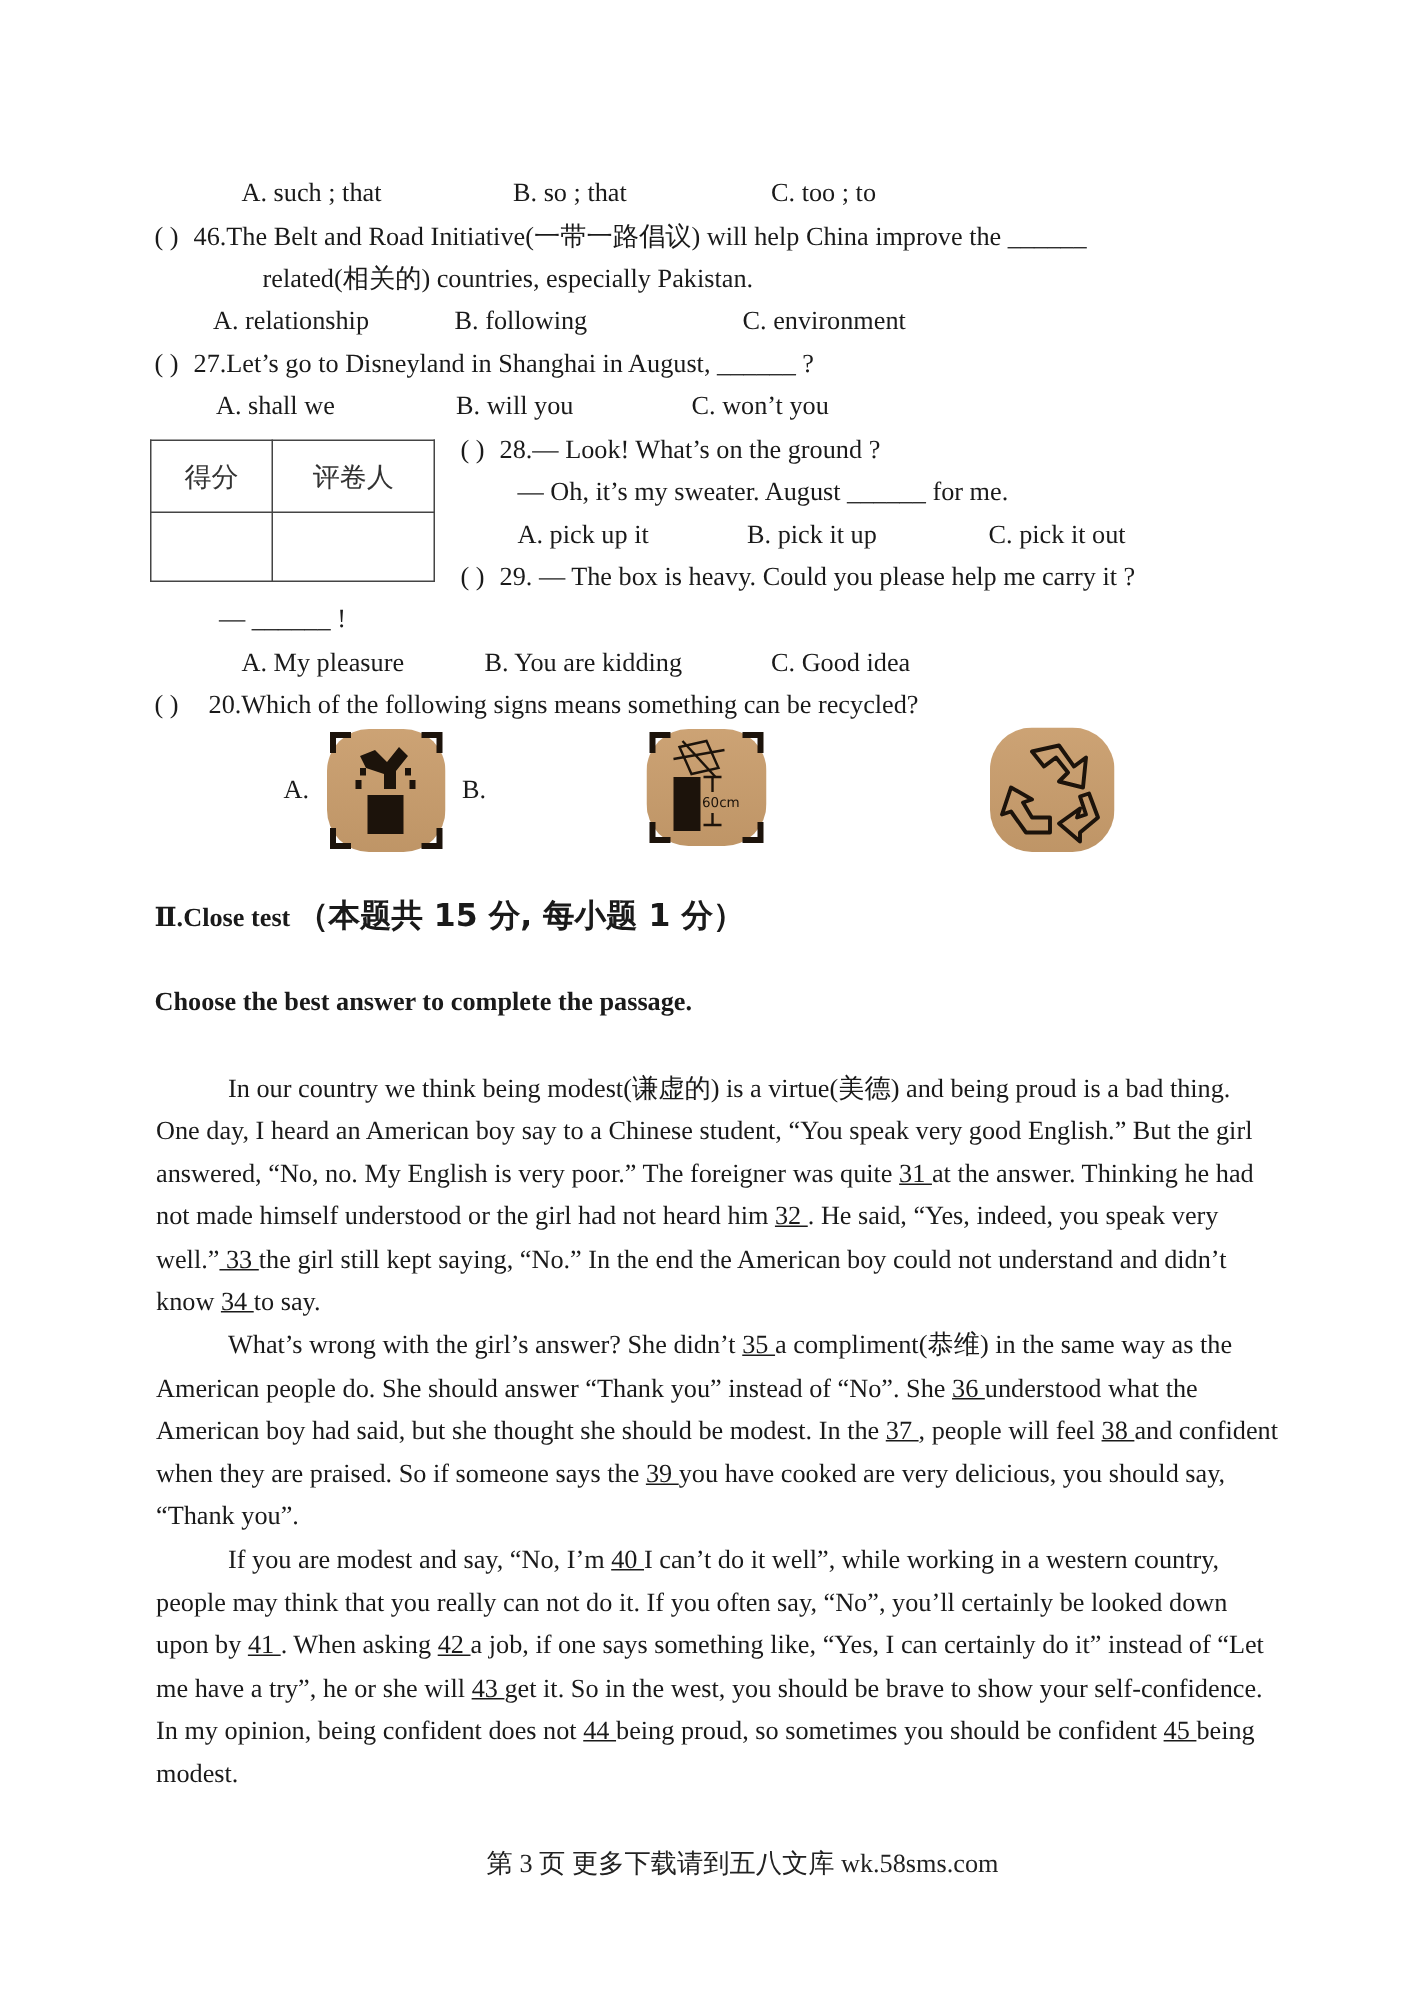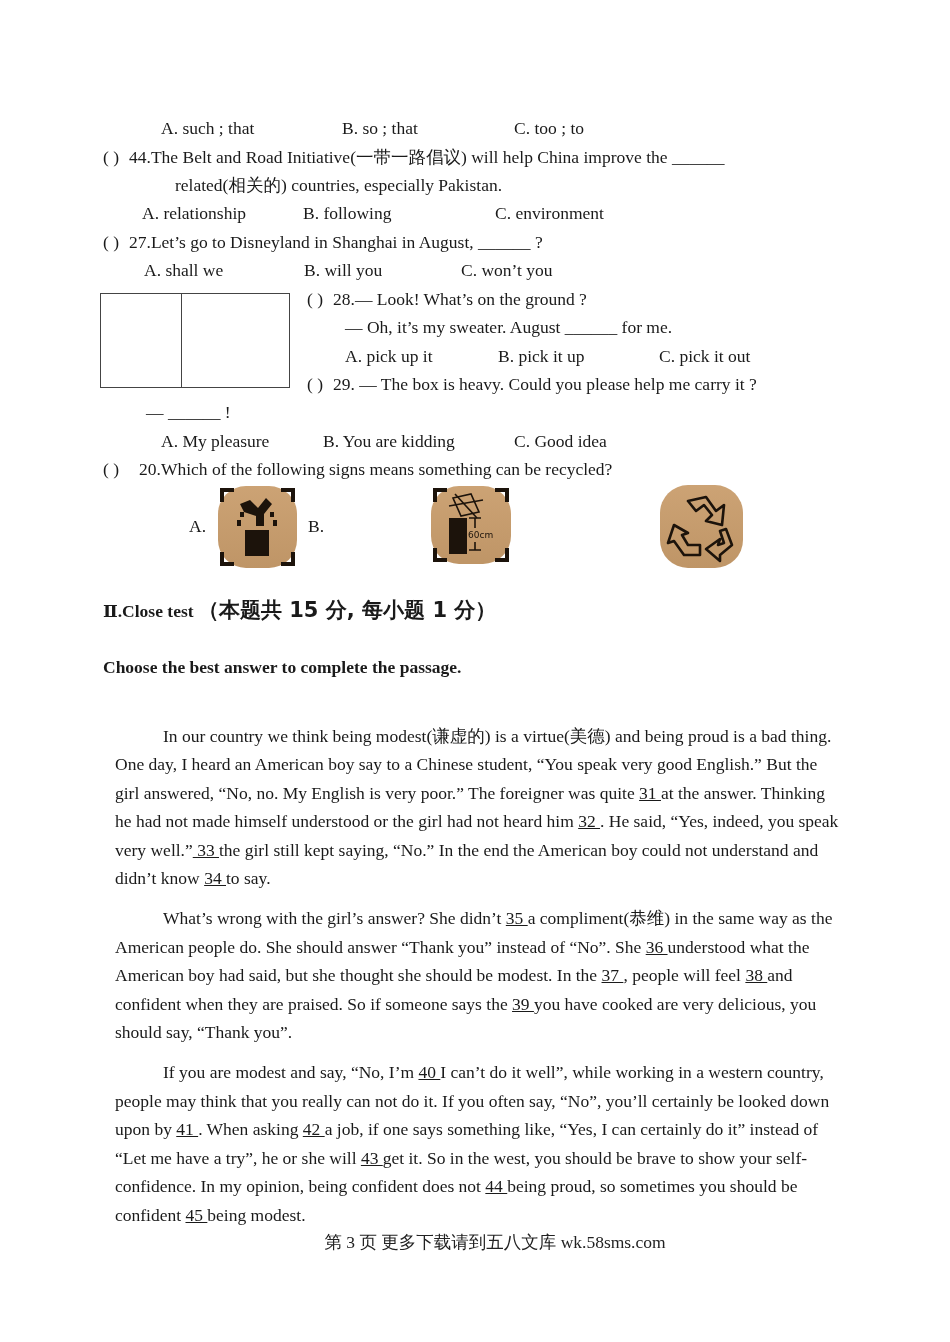--- a/index.html
+++ b/index.html
@@ -20,46 +20,50 @@
   }
   .score-table td.w1 { width: 80px; }
   .sign {
     position: absolute; background: #c99d6c;
     background-image: linear-gradient(180deg, rgba(255,255,255,0.06), rgba(0,0,0,0.05));
     border-radius: 28px;
   }
   .bold { font-weight: bold; }
   .heading-cn { font-family: "DejaVu Sans", sans-serif; font-weight: bold; font-size: 21px; }
   .para { position: absolute; left: 103px; width: 750px; line-height: 28.4px; font-size: 17.5px; text-align: left; }
-  .para p { margin: 12px; }
+  .para p { margin: 1px; }
   .indent { display: inline-block; width: 48px; }
   .footer { position: absolute; left: 0; width: 950px; top: 1230px; text-align: center; font-size: 17.5px; color: #222; padding-left: 20px; }
 </style>
 </head>
 <body>
 
 <span class="abs" style="left:161px;top:118px">A. such ; that</span>
 <span class="abs" style="left:342px;top:118px">B. so ; that</span>
 <span class="abs" style="left:514px;top:118px">C. too ; to</span>
 
 <span class="abs" style="left:103px;top:147px">(    )</span>
-<span class="abs" style="left:129px;top:147px">44.The Belt and Road Initiative(一带一路倡议) will help China improve the ______</span>
+<span class="abs" style="left:129px;top:147px">46.The Belt and Road Initiative(一带一路倡议) will help China improve the ______</span>
 <span class="abs" style="left:175px;top:175px">related(相关的) countries, especially Pakistan.</span>
 <span class="abs" style="left:142px;top:203px">A. relationship</span>
 <span class="abs" style="left:303px;top:203px">B. following</span>
 <span class="abs" style="left:495px;top:203px">C. environment</span>
 
 <span class="abs" style="left:103px;top:232px">(    )</span>
 <span class="abs" style="left:129px;top:232px">27.Let’s go to Disneyland in Shanghai in August, ______ ?</span>
 <span class="abs" style="left:144px;top:260px">A. shall we</span>
 <span class="abs" style="left:304px;top:260px">B. will you</span>
 <span class="abs" style="left:461px;top:260px">C. won’t you</span>
 
 <table class="score-table">
   <tbody>
+      <tr style="height:48px">
+    <td class="w1">得分</td>
+    <td>评卷人</td>
+  </tr>
   <tr>
     <td class="w1"></td>
     <td></td>
   </tr>
 </tbody>
   </table>
 
 <span class="abs" style="left:307px;top:289px">(    )</span>
 <span class="abs" style="left:333px;top:289px">28.— Look! What’s on the ground ?</span>
 <span class="abs" style="left:345px;top:317px">— Oh, it’s my sweater. August ______ for me.</span>

